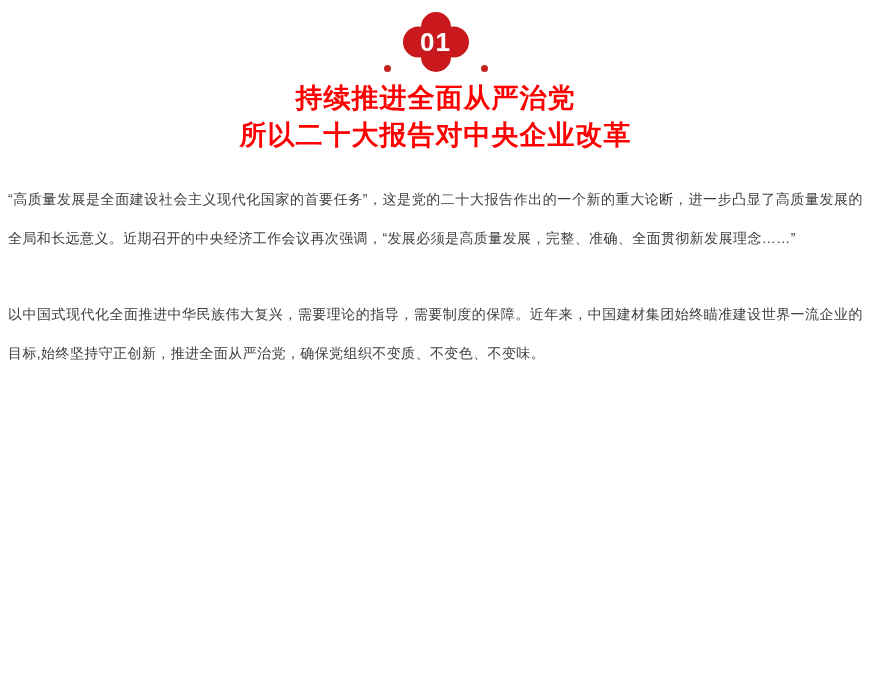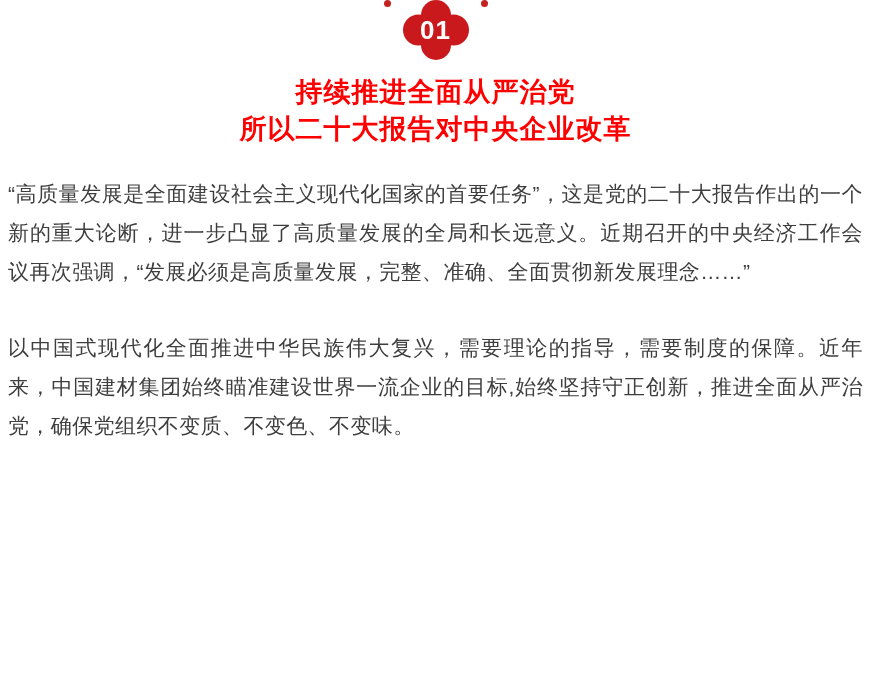--- a/index.html
+++ b/index.html
@@ -11,24 +11,24 @@
   }
   .page {
     width: 871px;
     height: 683px;
     margin: 0 auto;
     background: #ffffff;
     overflow: hidden;
   }
   .badge-row {
     display: flex;
-    align-items: flex-start;
+    align-items: flex-end;
     justify-content: center;
     gap: 12px;
-    padding-top: 0;
+    padding-top: 12px;
   }
   .dot {
     width: 7px;
     height: 7px;
     border-radius: 50%;
     background: #c42220;
     flex: 0 0 auto;
   }
   .flower {
     position: relative;
@@ -46,33 +46,33 @@
     top: 0; left: 0; right: 0; bottom: 0;
     display: flex;
     align-items: center;
     justify-content: center;
     color: #ffffff;
     font-weight: bold;
     font-size: 26px;
     letter-spacing: 1px;
   }
   .section-title {
-    margin: 14px 0 0 0;
+    margin: 8px 0 0 0;
     text-align: center;
     color: #fe0000;
     font-size: 27px;
     line-height: 37px;
     font-weight: bold;
     letter-spacing: 1px;
   }
   .article-body {
     margin-top: 26px;
     padding: 0 8px;
     color: #3e3e3e;
-    font-size: 21px;
+    font-size: 14px;
     line-height: 39px;
     text-align: justify;
     letter-spacing: 0.4px;
   }
   .article-body p {
     margin: 0 0 37px 0;
   }
   .article-body p:last-child {
     margin-bottom: 0;
   }

